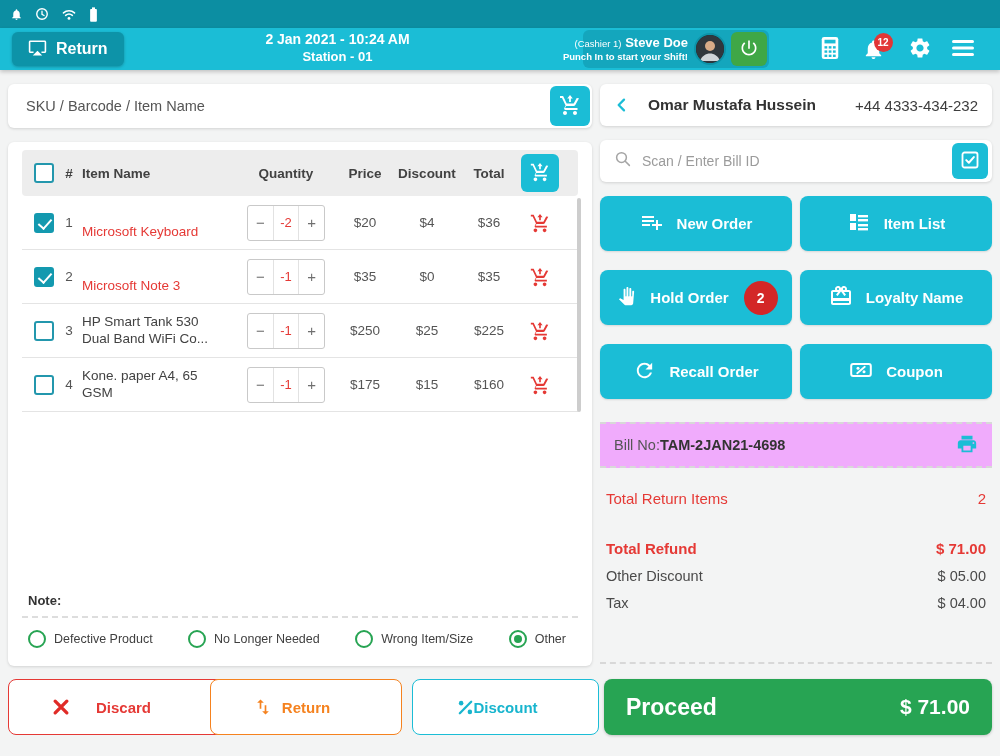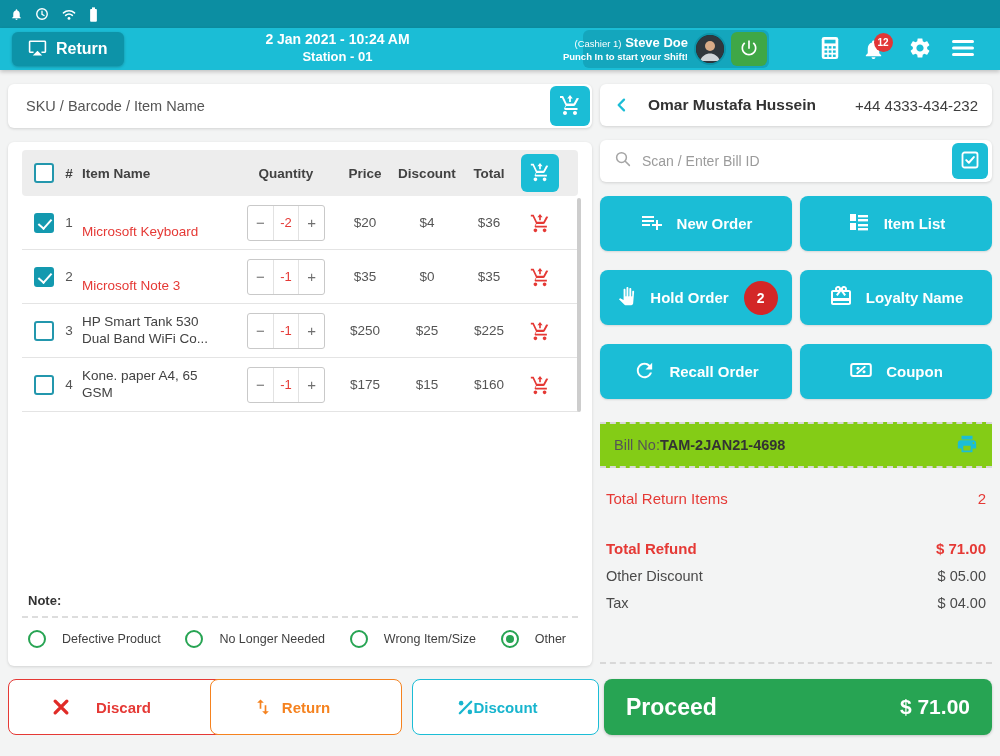--- a/index.html
+++ b/index.html
@@ -74,21 +74,21 @@
   .num { font-size:13.5px; color:#555; text-align:center; }
   .row-cart { display:flex; align-items:center; justify-content:center; color:#e53935; cursor:pointer; }
   .thead-cart-btn { width:38px; height:38px; margin-left:3px; }
   .tbl-scrollbar { position:absolute; right:11px; top:56px; width:4px; height:214px; background:#cdcdcd; border-radius:2px; }
 
   
   .note-block { position:absolute; left:14px; right:14px; bottom:6px; }
   .note-label { font-size:13px; font-weight:bold; color:#333; padding-left:6px; }
   .dashed { border:none; border-top:2px dashed #ddd; margin:8px 0 0 0; }
   .radios { display:flex; align-items:center; justify-content:space-between; height:42px; padding:0 12px 0 6px; }
-  .radio-opt { display:flex; align-items:center; gap:16px; cursor:pointer; }
+  .radio-opt { display:flex; align-items:center; gap:8px; cursor:pointer; }
   .radio-circle { width:18px; height:18px; border:2px solid #27a453; border-radius:50%; position:relative; flex:0 0 auto; }
   .radio-opt.selected .radio-circle::after { content:""; position:absolute; left:3px; top:3px; width:8px; height:8px;
     border-radius:50%; background:#27a453; }
   .radio-opt span.lbl { font-size:12.5px; color:#3f3f3f; }
 
   
   .customer-card { left:600px; top:84px; width:392px; height:42px; display:flex; align-items:center; padding:0 14px; }
   .back-ico { display:flex; align-items:center; cursor:pointer; }
   .cust-name { font-size:15.5px; font-weight:bold; color:#333; margin-left:18px; flex:1; }
   .cust-phone { font-size:15px; color:#3d3d3d; }
@@ -100,21 +100,21 @@
   .scan-btn { width:36px; height:36px; flex:0 0 auto; }
 
   .actions { position:absolute; left:600px; top:196px; width:392px; display:grid;
     grid-template-columns:192px 192px; column-gap:8px; row-gap:19px; }
   .action-btn { height:55px; background:#1bbdd6; border:none; border-radius:8px; color:#fff;
     display:flex; align-items:center; justify-content:center; gap:13px; font-size:15px; font-weight:bold;
     cursor:pointer; box-shadow:0 1px 2px rgba(0,0,0,.12); font-family:inherit; }
   .hold-badge { width:34px; height:34px; border-radius:50%; background:#d32727; color:#fff; font-size:14px;
     font-weight:bold; display:flex; align-items:center; justify-content:center; margin-left:2px; }
 
-  .bill-bar { position:absolute; left:600px; top:422px; width:392px; height:46px; background:#84cc16;
+  .bill-bar { position:absolute; left:600px; top:422px; width:392px; height:46px; background:#f0abfc;
     border-top:2px dashed #d8d8d8; border-bottom:2px dashed #d8d8d8; display:flex; align-items:center; padding:0 14px; }
   .bill-label { font-size:14.5px; color:#555; }
   .bill-no { font-size:14.5px; font-weight:bold; color:#333; }
   .print-btn { margin-left:auto; background:none; border:none; cursor:pointer; display:flex; }
 
   .summary { position:absolute; left:600px; top:490px; width:392px; padding:0 6px; }
   .sum-row { display:flex; justify-content:space-between; align-items:center; }
   .sum-return { margin-bottom:33px; }
   .sum-return .s-lbl, .sum-return .s-val { color:#e53935; font-size:15px; }
   .sum-line { margin-bottom:11px; }

